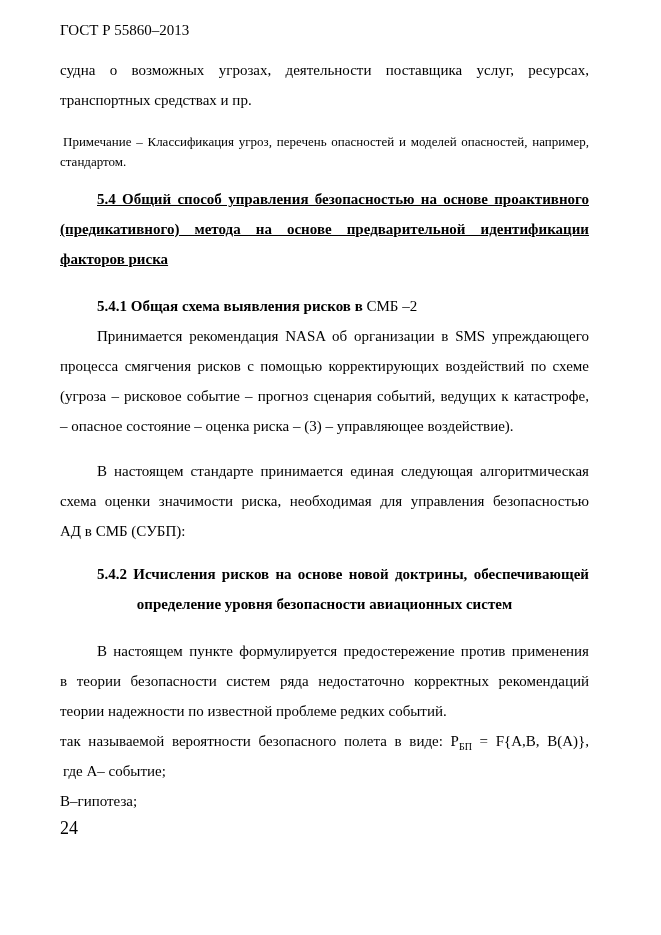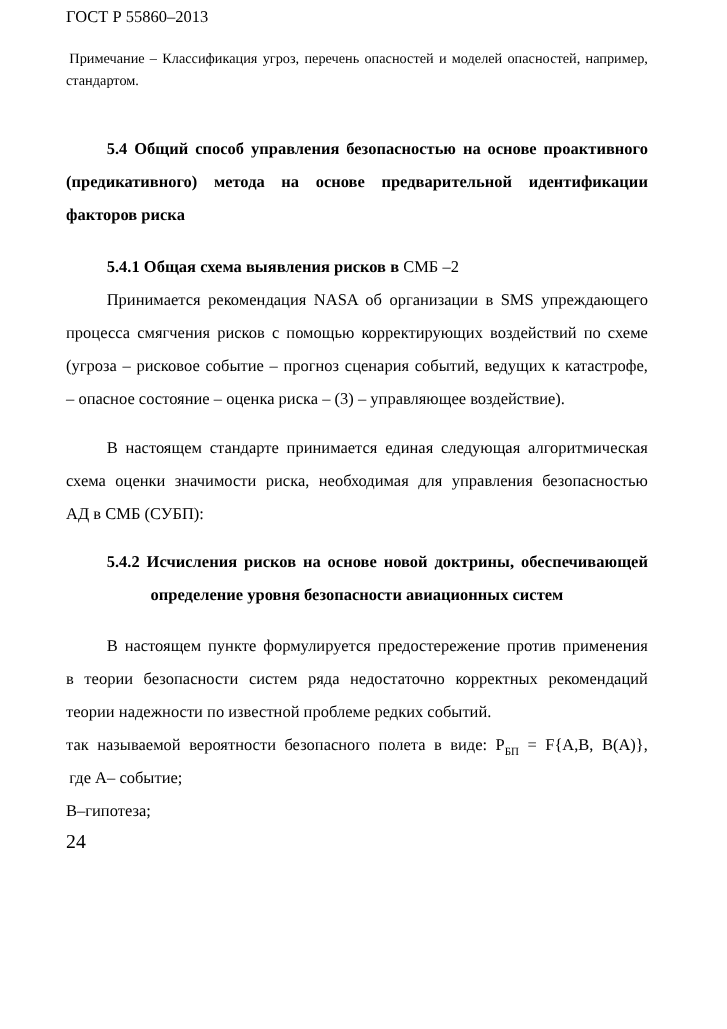--- a/index.html
+++ b/index.html
@@ -8,21 +8,21 @@
     background: #ffffff;
   }
   .page {
     position: relative;
     width: 647px;
     height: 935px;
     box-sizing: border-box;
     background: #ffffff;
     color: #000000;
     font-family: "Liberation Serif", "DejaVu Serif", serif;
-    padding: 6px 58px 0 60px;
+    padding: 20px 58px 0 60px;
     overflow: hidden;
   }
   .doc-header {
     font-size: 15px;
     line-height: 20px;
   }
   .line {
     white-space: nowrap;
   }
   .body-line {
@@ -45,21 +45,21 @@
     text-indent: 37px;
   }
   .ind-sm {
     text-indent: 3px;
   }
   .bold {
     font-weight: bold;
   }
   .block-para1   { margin-top: 15px; }
   .block-note    { margin-top: 17px; }
-  .block-h54     { margin-top: 38px; }
+  .block-h54     { margin-top: 12px; text-decoration: underline; }
   .block-h541    { margin-top: 17px; }
   .block-para2   { margin-top: 0; }
   .block-para3   { margin-top: 15px; }
   .block-h542    { margin-top: 13px; }
   .block-para4   { margin-top: 17px; }
   .block-para5   { margin-top: 0; }
   .block-defs    { margin-top: 0; }
   .page-number {
     font-size: 18px;
     line-height: 20px;
@@ -71,20 +71,24 @@
     vertical-align: -4px;
   }
 </style>
 </head>
 <body>
 
 <div class="page">
 
   <div class="doc-header line">ГОСТ Р 55860–2013</div>
 
+  <div class="block-para1">
+    <div class="body-line line jl">судна о возможных угрозах, деятельности поставщика услуг, ресурсах,</div>
+    <div class="body-line line">транспортных средствах и пр.</div>
+  </div>
 
   <div class="block-note">
     <div class="note-line line jl ind-sm">Примечание – Классификация угроз, перечень опасностей и моделей опасностей, например,</div>
     <div class="note-line line">стандартом.</div>
   </div>
 
   <div class="block-h54 bold">
     <div class="body-line line jl ind">5.4 Общий способ управления безопасностью на основе проактивного</div>
     <div class="body-line line jl">(предикативного) метода на основе предварительной идентификации</div>
     <div class="body-line line">факторов риска</div>

